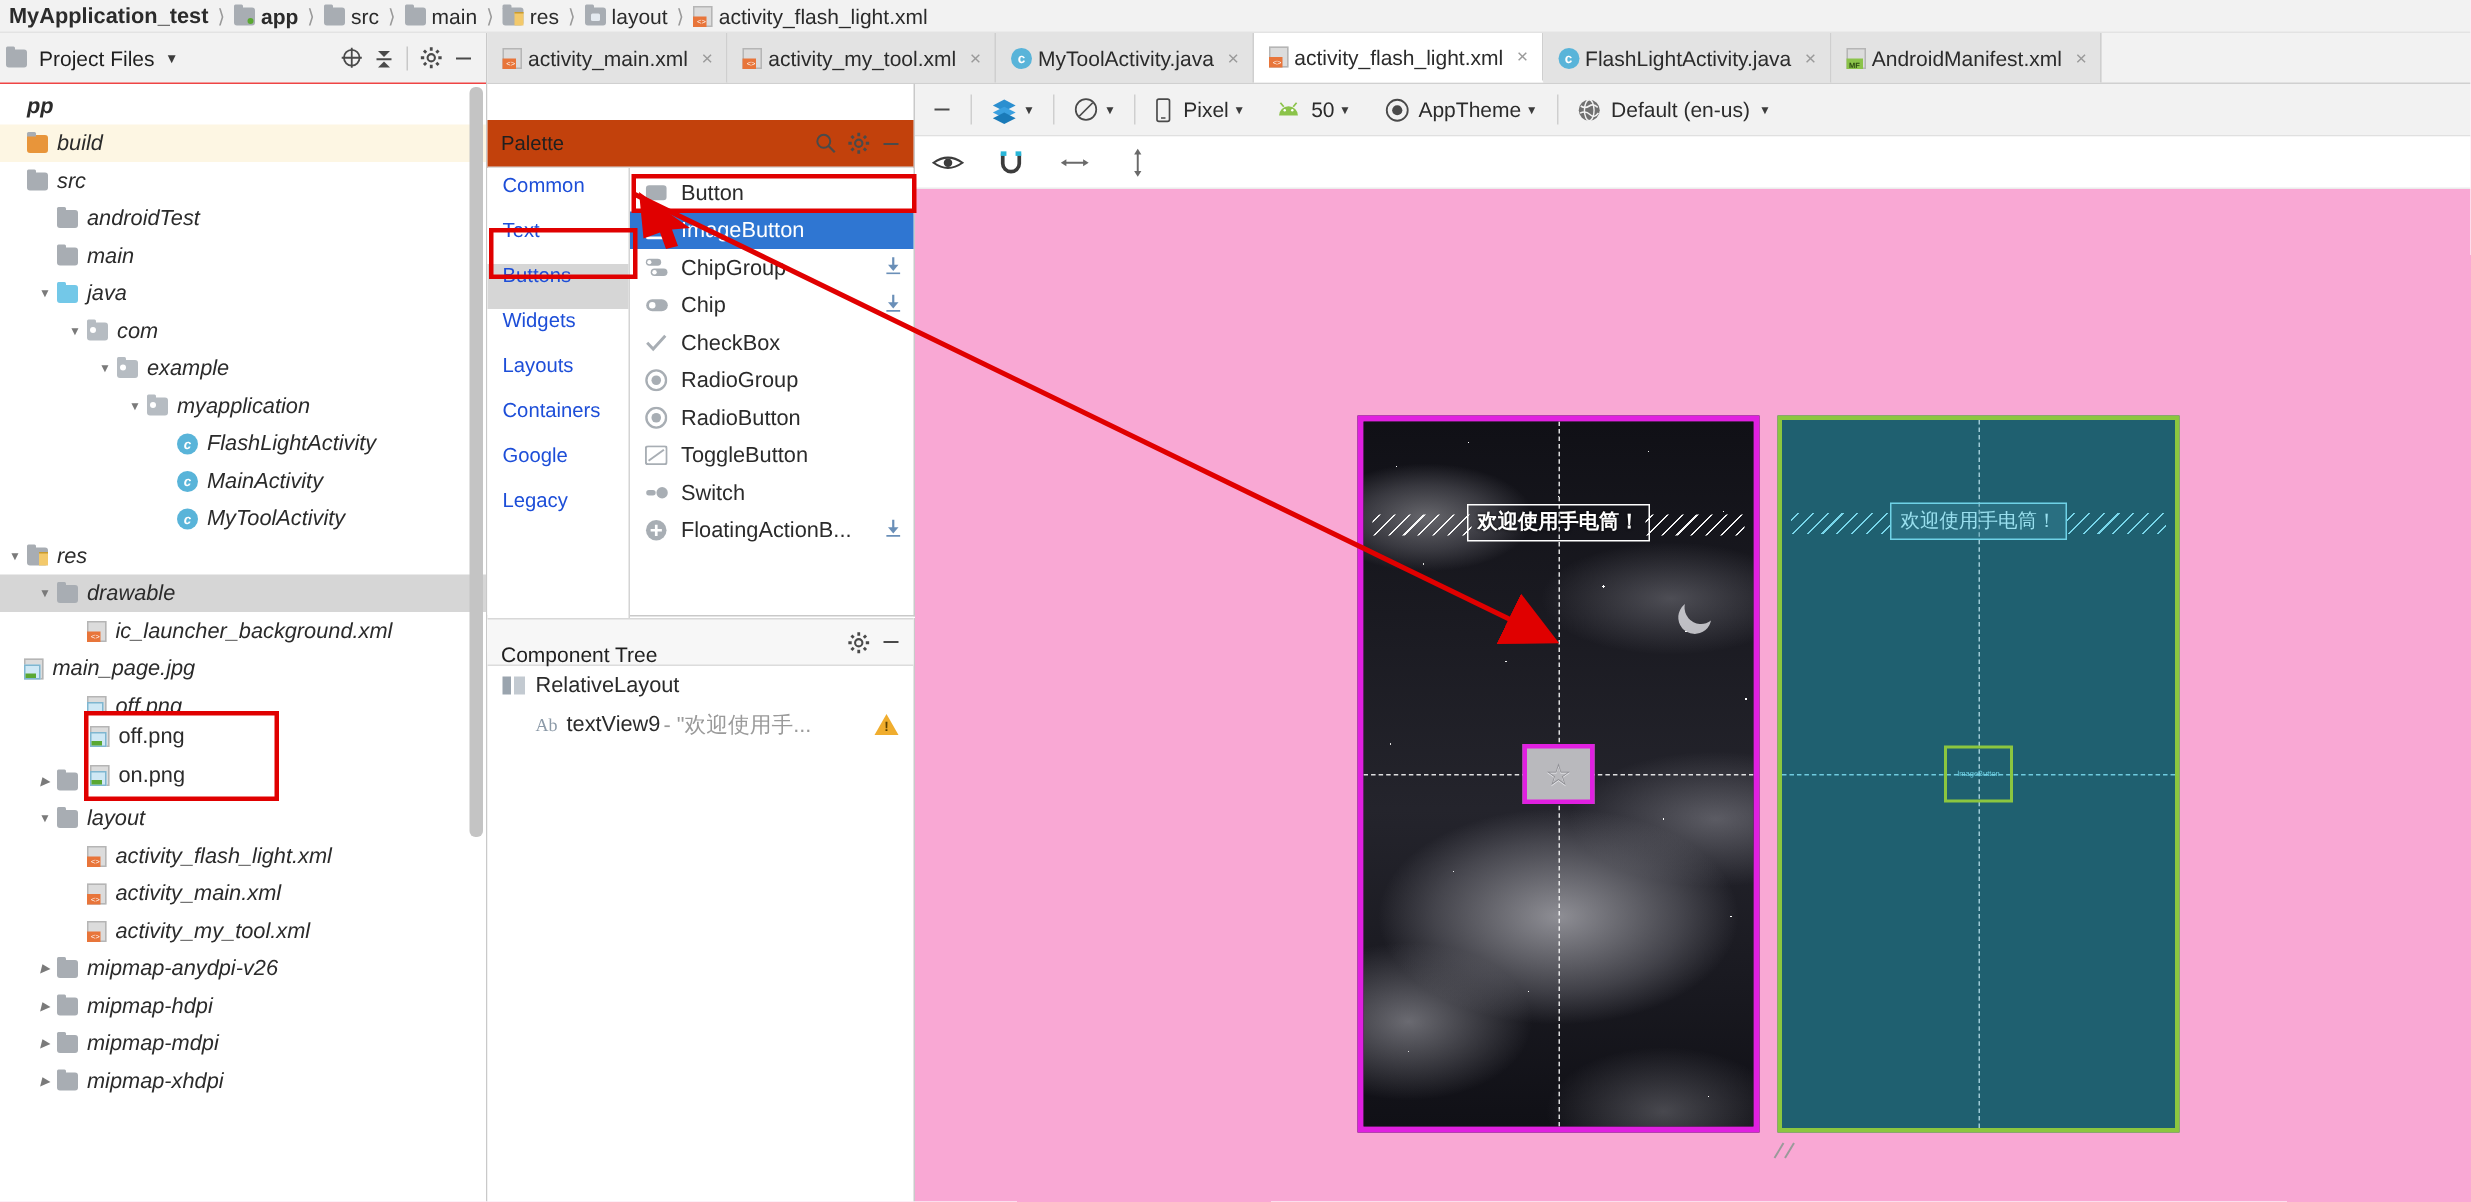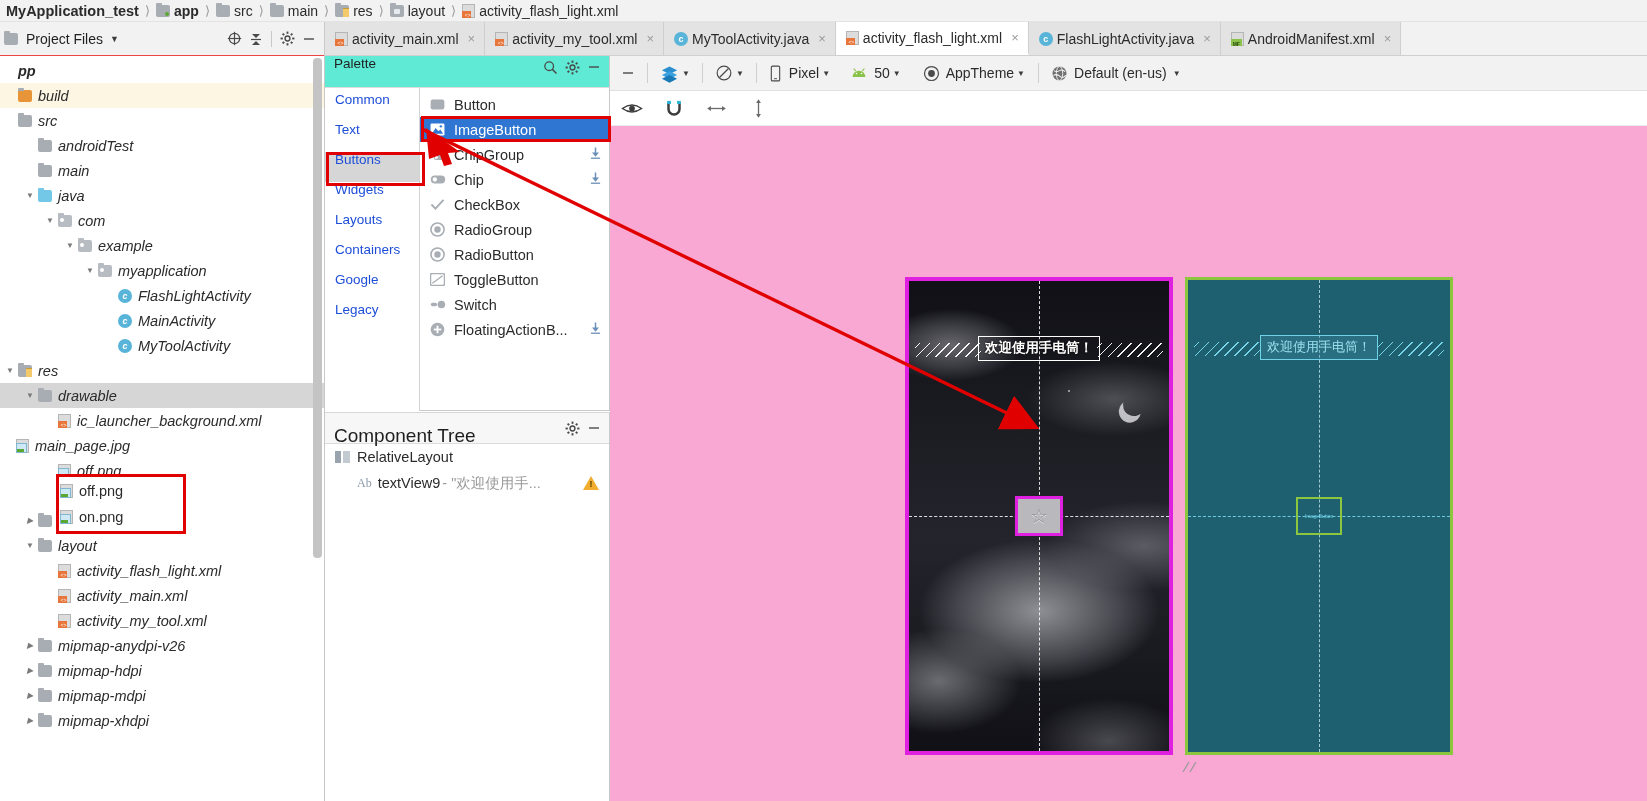--- a/index.html
+++ b/index.html
@@ -144,22 +144,22 @@
   }
   .tab.active { background: #ffffff; border-bottom: 2px solid transparent; }
   .tab .tclose { margin-left: 9px; color: #9a9a9a; font-size: 13px; }
 
   
   #palette {
     position: absolute; left: 325px; top: 56px; width: 285px; height: 355px;
     background: #ffffff; border-right: 1px solid #c9c9c9; border-bottom: 1px solid #c9c9c9;
   }
   #palette-header {
-    height: 32px; display: flex; align-items: flex-start; padding: 0 4px 0 9px;
-    background: #5eead4; border-bottom: 1px solid #dcdcdc;
+    height: 32px; display: flex; align-items: center; padding: 0 4px 0 9px;
+    background: #c2410c; border-bottom: 1px solid #dcdcdc; margin-top: 24px;
   }
   #palette-header .title { font-size: 13.5px; }
   #palette-body { display: flex; height: 323px; }
   #palette-cats {
     width: 95px; border-right: 1px solid #d4d4d4; padding-top: 4px; background: #fff;
   }
   .pcat {
     height: 30px; display: flex; align-items: flex-start; padding-left: 10px;
     font-size: 13.5px; color: #1d4ed8; cursor: pointer;
   }
@@ -175,21 +175,21 @@
 
   
   #comptree {
     position: absolute; left: 325px; top: 412px; width: 285px; height: 389px;
     background: #ffffff; border-right: 1px solid #c9c9c9;
   }
   #comptree-header {
     height: 32px; display: flex; align-items: center; padding: 0 4px 0 9px;
     background: #f7f7f7; border-bottom: 1px solid #dcdcdc; border-top: 1px solid #d8d8d8;
   }
-  #comptree-header .title { font-size: 19px; margin-top: 16px; }
+  #comptree-header .title { font-size: 14px; margin-top: 16px; }
   .ctrow {
     height: 26px; display: flex; align-items: center; font-size: 14.5px;
     color: #2b2b2b; white-space: nowrap;
   }
   .relicon {
     width: 15px; height: 12px; margin-right: 7px; flex: 0 0 auto;
     background: linear-gradient(to right, #9aa4ae 0 6px, transparent 6px 8px, #c3cad1 8px 15px);
   }
   .abicon { color: #8c9aa8; font-size: 12px; margin-right: 6px; flex: 0 0 auto; font-family: "Liberation Serif", serif; }
   .warn-tri {

